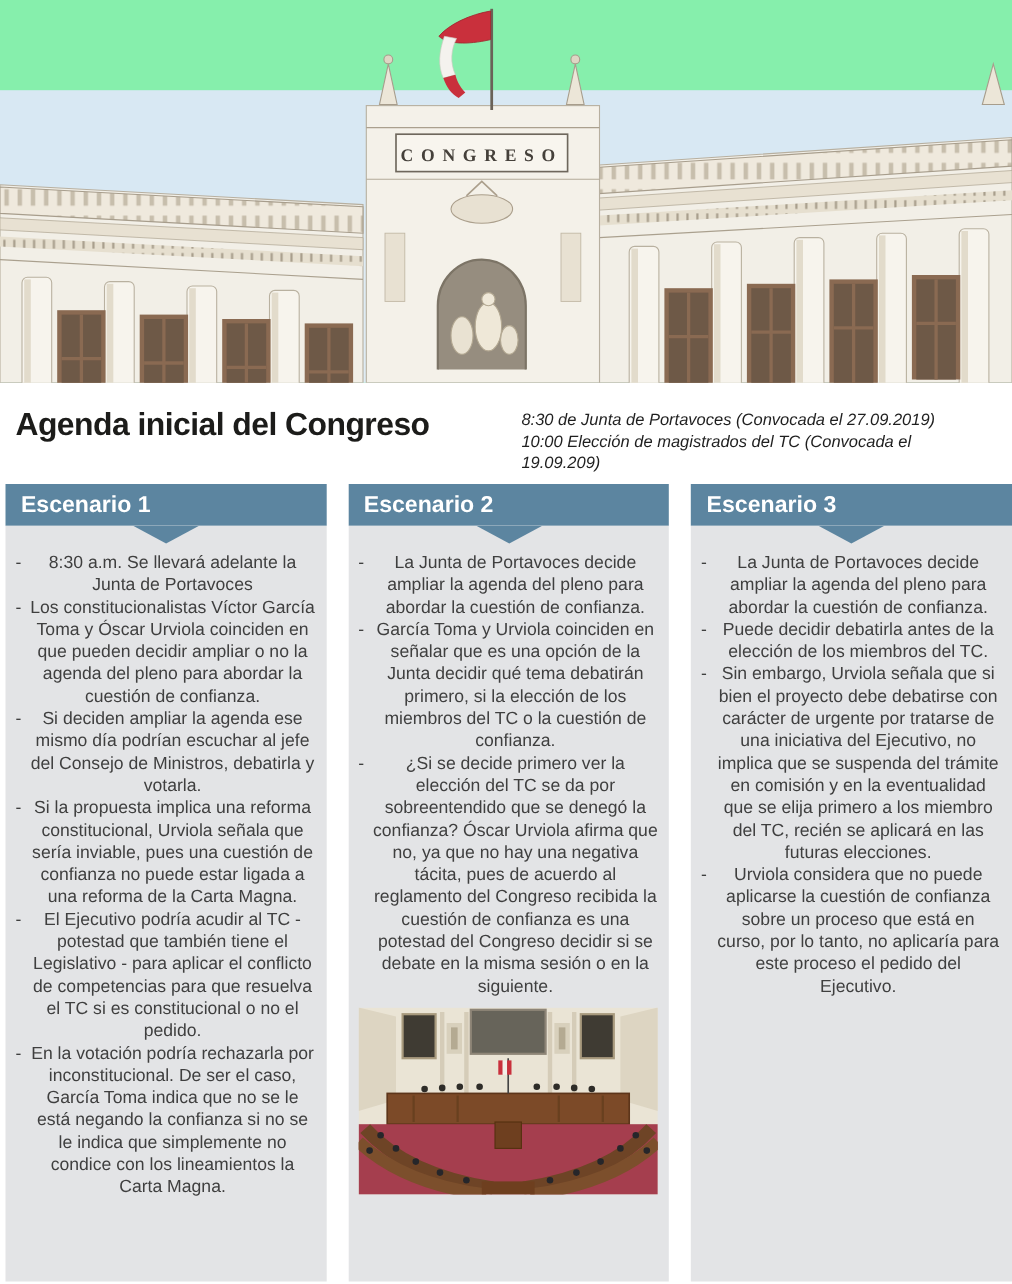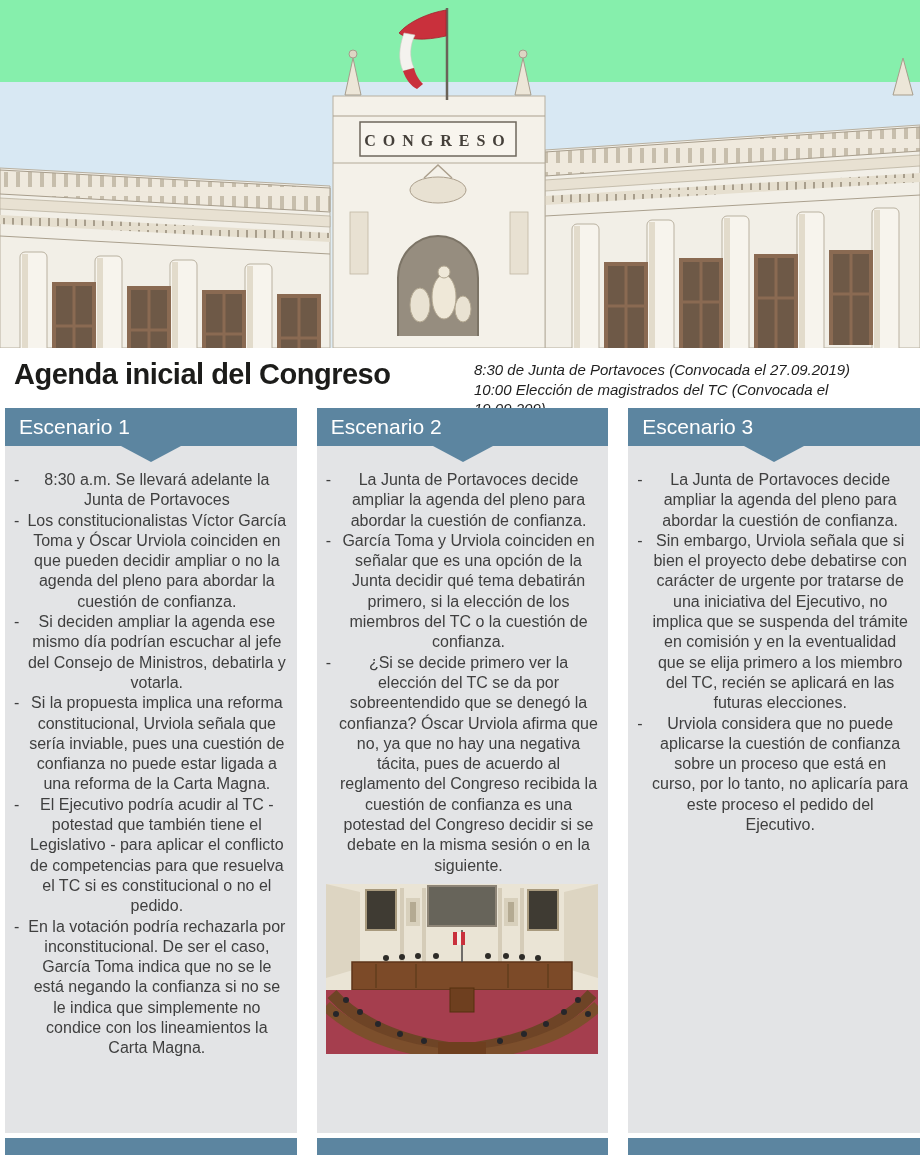--- a/index.html
+++ b/index.html
@@ -9,34 +9,34 @@
   }
   *{box-sizing:border-box; margin:0; padding:0;}
   html,body{width:920px;}
   body{
     width:920px; height:1167px; background:#ffffff; overflow:hidden;
     font-family:"Liberation Sans", sans-serif; position:relative;
   }
   .hero{position:relative; width:920px; height:348px; background:#86efac;}
   .hero svg{display:block; width:920px; height:348px;}
   .title-row{
-    height:60px; display:flex; align-items:flex-start; padding:10px 28px 0 14px;
+    height:80px; display:flex; align-items:flex-start; padding:10px 28px 0 14px;margin-top:12px;
   }
   .page-title{
     font-size:29px; font-weight:bold; color:var(--title); letter-spacing:-0.5px;
     flex:1; line-height:32px;
   }
   .schedule{width:418px; padding-top:2px;}
   .schedule div{font-size:15px; line-height:19.5px; color:#1f1f1f;font-style:italic;}
   .cols{
     display:flex; gap:20px; padding-left:5px; height:747px; width:920px;
   }
   .col{flex:1; display:flex; flex-direction:column;}
   .col-header{
-    height:38px; background:var(--accent); color:#fff; font-weight:normal;
+    height:38px; background:var(--accent); color:#fff; font-weight:bold;
     font-size:21px; display:flex; align-items:center; padding-left:14px;
     letter-spacing:0px;
   }
   .col-body{
     position:relative; background:var(--panel); flex:1;
     padding:24px 10px 0 9px; overflow:hidden;text-align:center;
   }
   .chev{
     position:absolute; top:0; left:50%; margin-left:-30px; width:0; height:0;
     border-left:30px solid transparent; border-right:30px solid transparent;
@@ -242,20 +242,21 @@
     <div class="col-footer"></div>
   </div>
 
   <div class="col">
     <div class="col-header">Escenario 3</div>
     <div class="col-body">
       <div class="chev"></div>
       <div>
 
       <div class="item">La Junta de Portavoces decide ampliar la agenda del pleno para abordar la cuestión de confianza.</div>
+          <div class="item">Puede decidir debatirla antes de la elección de los miembros del TC.</div>
           <div class="item">Sin embargo, Urviola señala que si bien el proyecto debe debatirse con carácter de urgente por tratarse de una iniciativa del Ejecutivo, no implica que se suspenda del trámite en comisión y en la eventualidad que se elija primero a los miembro del TC, recién se aplicará en las futuras elecciones.</div>
           <div class="item">Urviola considera que no puede aplicarse la cuestión de confianza sobre un proceso que está en curso, por lo tanto, no aplicaría para este proceso el pedido del Ejecutivo.</div>
         </div>
     </div>
     <div class="col-footer"></div>
   </div>
 
 </div>
 
 </body></html>

